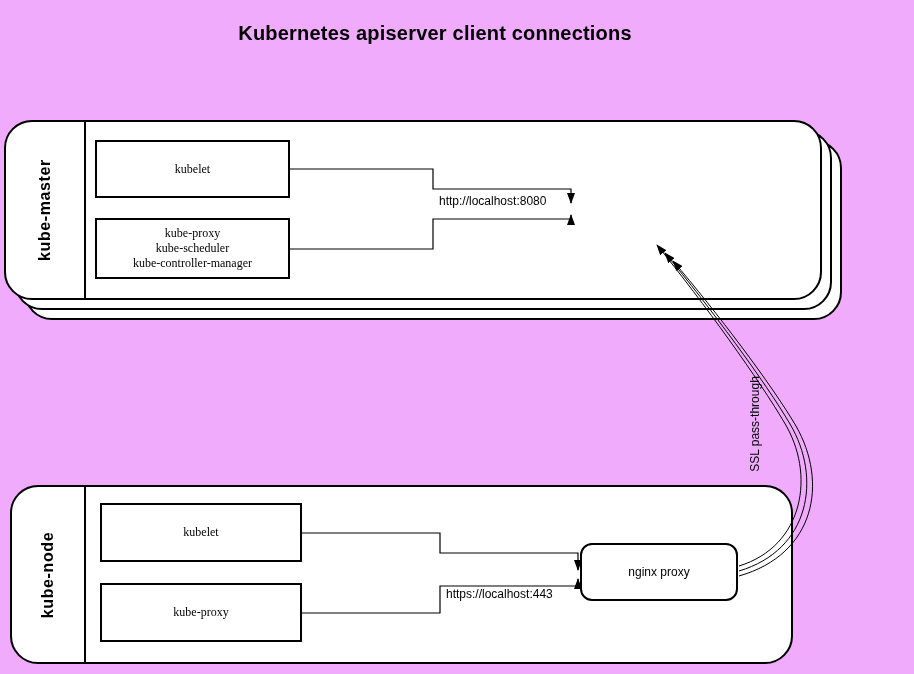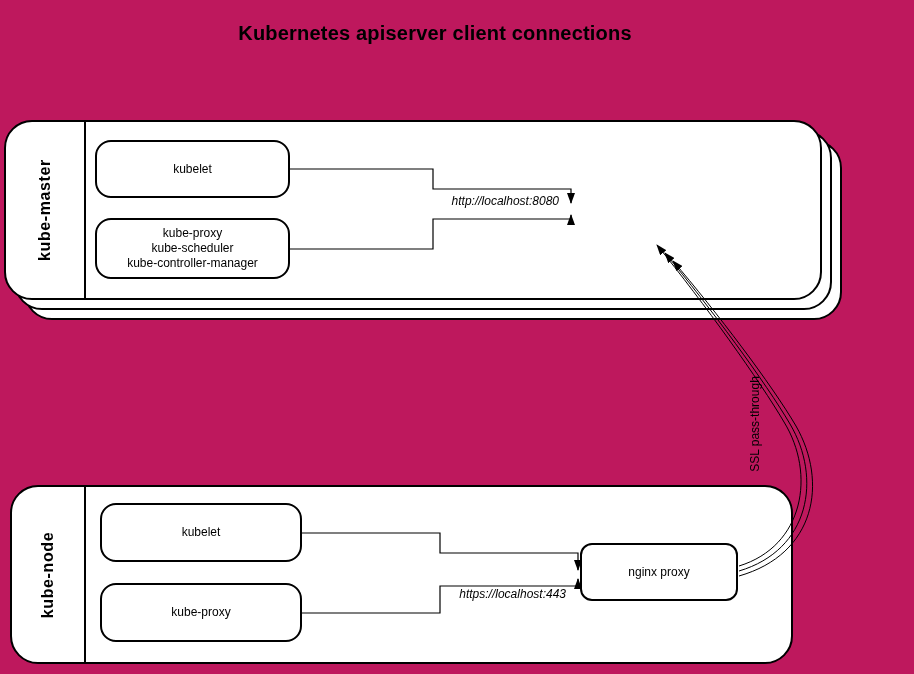--- a/index.html
+++ b/index.html
@@ -1,17 +1,17 @@
 <!DOCTYPE html>
 <html><head>
 <meta charset="utf-8">
 <style>
   html,body { margin:0; padding:0; background:#ffffff; }
   .stage {
-    position:relative; width:914px; height:674px; background:#be185d;
+    position:relative; width:914px; height:674px; background:#f0abfc;
     font-family:"Liberation Sans","DejaVu Sans",sans-serif; color:#000;
     overflow:hidden;
   }
   .title {
     position:absolute; left:435px; top:33px; transform:translate(-50%,-50%);
     font-size:20px; font-weight:bold; white-space:nowrap; letter-spacing:0.2px;
   }
   .layer {
     position:absolute; background:#ffffff; border:2px solid #000000;
     border-radius:28px; box-sizing:border-box;
@@ -24,24 +24,24 @@
     position:absolute; top:50%; left:50%;
     transform:translate(-50%,-50%) rotate(-90deg);
     font-weight:bold; font-size:16px; white-space:nowrap; letter-spacing:0.6px;
   }
   .node-box {
     position:absolute; background:#ffffff; border:2px solid #000000;
     box-sizing:border-box; display:flex; flex-direction:column;
     align-items:center; justify-content:center; text-align:center;
     font-size:12px; line-height:15px;
   }
-  .r10 { border-radius:16px; }
+  .r10 { border-radius:0;font-family:Liberation Serif, serif; }
   .r12 { border-radius:12px; }
   .edge-label {
-    position:absolute; font-size:12px; text-align:right; white-space:nowrap;font-style:italic;
+    position:absolute; font-size:12px; text-align:left; white-space:nowrap;
   }
   .ssl-label {
     position:absolute; font-size:12px; white-space:nowrap;
     transform:translate(-50%,-50%) rotate(-90deg);
   }
   svg.wires { position:absolute; left:0; top:0; pointer-events:none; }
 </style>
 </head>
 <body>
 

